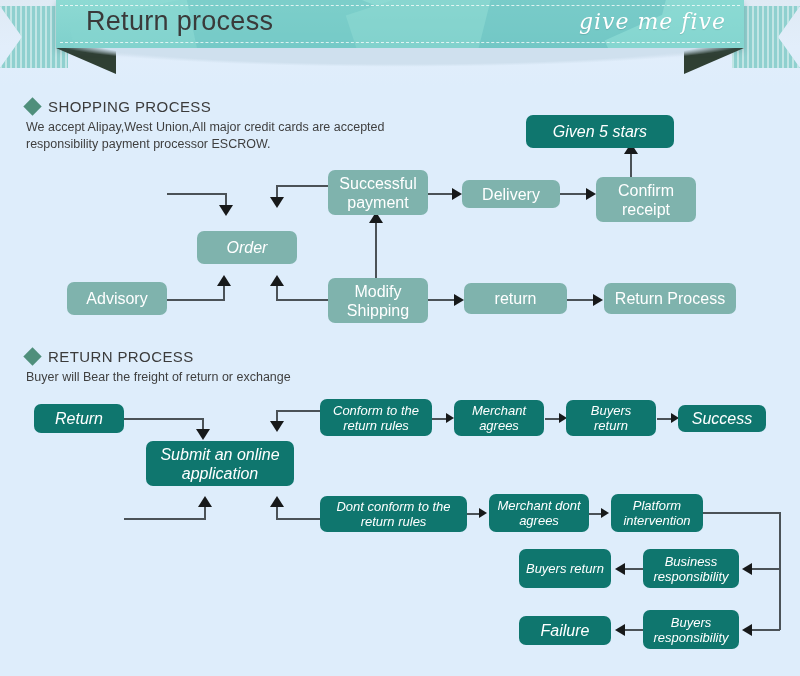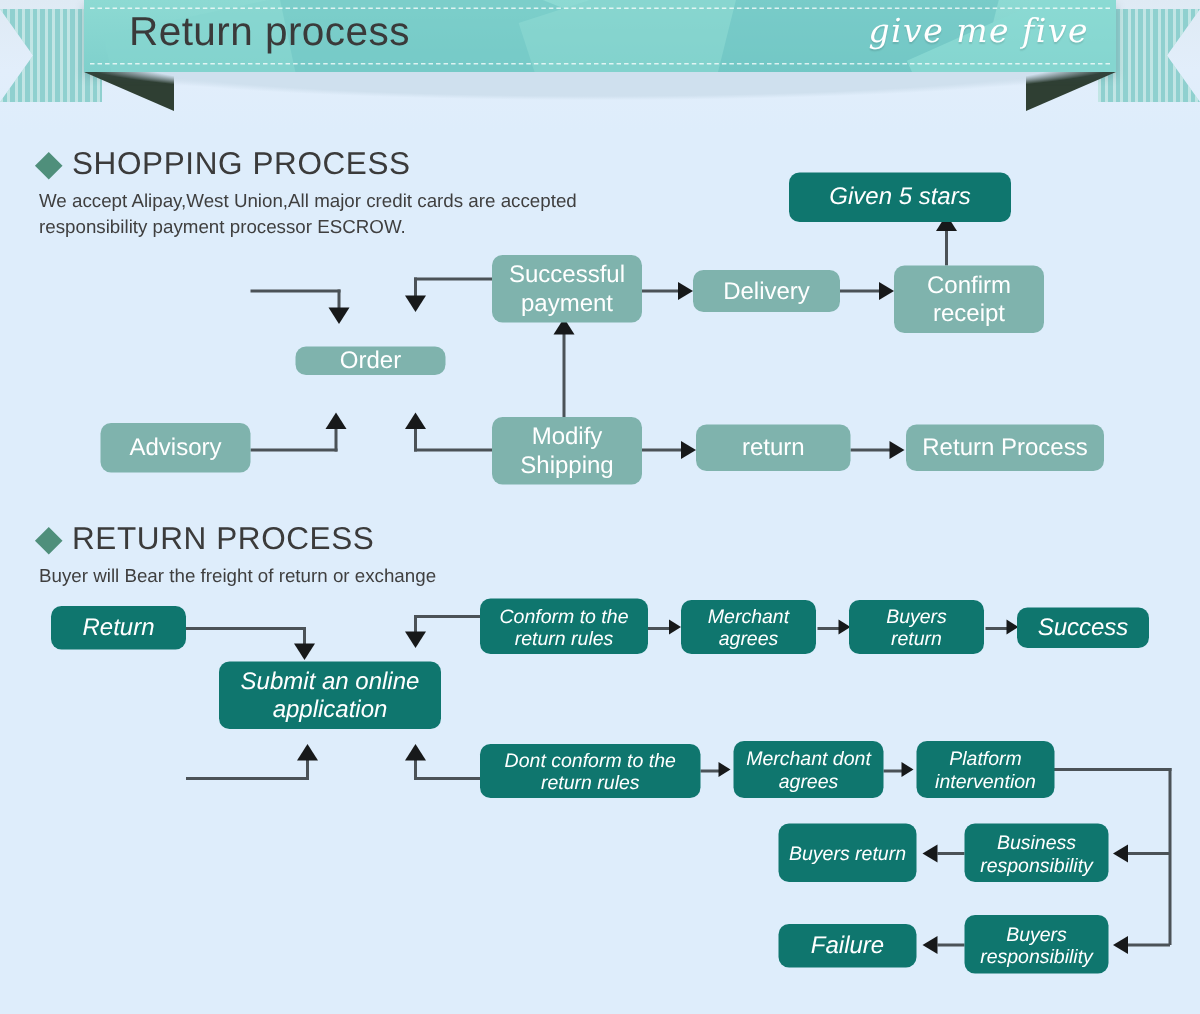--- a/index.html
+++ b/index.html
@@ -35,21 +35,21 @@
   .ribbon-title{position:absolute;left:30px;top:6px;font-size:27px;color:#3a3a3a;
     letter-spacing:.3px;}
   .ribbon-script{position:absolute;right:18px;top:9px;font-size:22px;color:#ffffff;
     font-family:"DejaVu Serif",serif;font-style:italic;letter-spacing:1px;
     text-shadow:0 1px 1px rgba(0,0,0,.12);}
   .hdr-sweep{position:absolute;left:0;top:48px;width:800px;height:38px;
     background:radial-gradient(ellipse 560px 40px at 50% -6px,#cfe0ee 0%,#cfe0ee 55%,rgba(207,224,238,0) 62%);}
 
   
   .sect{position:absolute;}
-  .sect-title{display:flex;align-items:center;gap:9px;font-size:21px;color:#3b3b3b;
+  .sect-title{display:flex;align-items:center;gap:9px;font-size:15px;color:#3b3b3b;
     letter-spacing:.4px;}
   .diamond{width:13px;height:13px;background:#4f8f7b;transform:rotate(45deg);
     display:inline-block;flex:none;}
   .sect-sub{font-size:12.5px;color:#3f3f3f;line-height:17px;margin-top:4px;}
 
   
   .box{position:absolute;display:flex;align-items:center;justify-content:center;
     text-align:center;color:#ffffff;border-radius:7px;
     font-size:16px;line-height:19px;box-sizing:border-box;padding:2px 6px;}
   .box.teal{background:#7fb3ad;}
@@ -141,21 +141,21 @@
   <div class="ln v" style="left:276px;top:285px;height:16px;"></div>
   <div class="ar up" style="left:270px;top:275px;"></div>
 
   <div class="ln h" style="left:428px;top:299px;width:28px;"></div>
   <div class="ar right" style="left:454px;top:294px;"></div>
 
   <div class="ln h" style="left:567px;top:299px;width:28px;"></div>
   <div class="ar right" style="left:593px;top:294px;"></div>
 
 
-  <div class="box teal" style="left:197px;top:231px;width:100px;height:19px;">
+  <div class="box teal" style="left:197px;top:231px;width:100px;height:33px;font-style:italic;">
     <span>Order</span>
   </div>
 
   <div class="box teal" style="left:67px;top:282px;width:100px;height:33px;">
     <span>Advisory</span>
   </div>
 
   <div class="box teal" style="left:328px;top:170px;width:100px;height:45px;">
     <span>Successful payment</span>
   </div>

